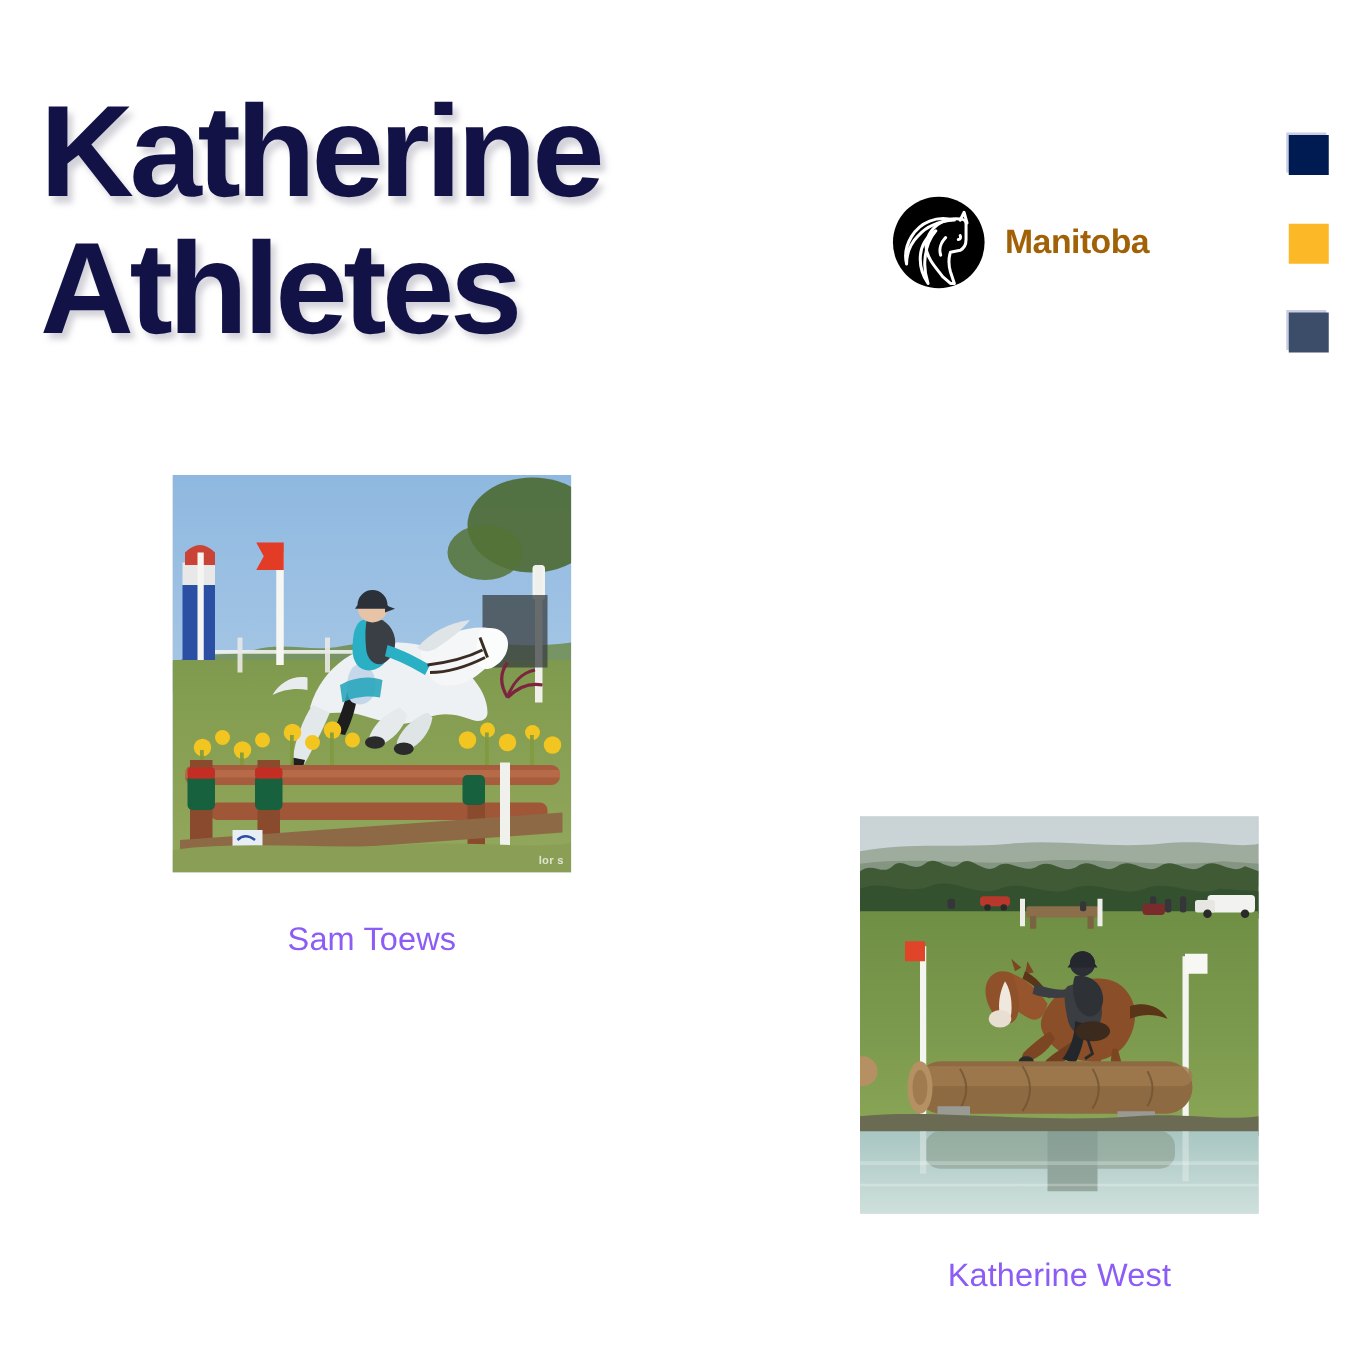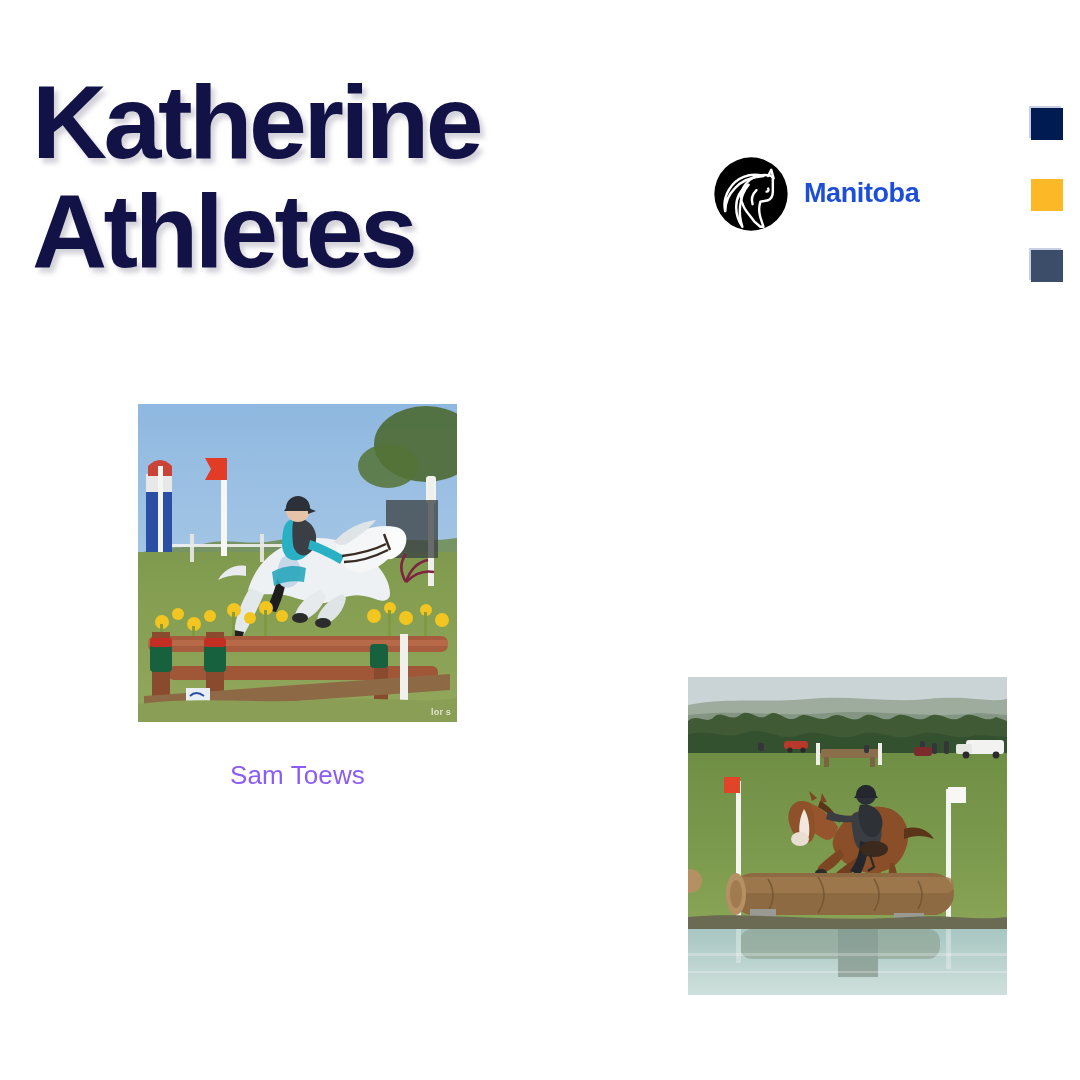--- a/index.html
+++ b/index.html
@@ -62,21 +62,21 @@
     display: flex;
     flex-direction: column;
     justify-content: center;
     line-height: 1.16;
   }
   .logo-text span {
     font-family: "Liberation Sans", sans-serif;
     font-weight: 700;
     font-size: 27px;
     letter-spacing: -0.4px;
-    color: #1d4ed8;
+    color: #a16207;
     white-space: nowrap;
   }
 
   
   .swatches {
     position: absolute;
     left: 1031px;
     top: 108px;
     width: 49px;
     height: 180px;
@@ -88,21 +88,20 @@
     height: 32px;
     box-shadow: -2px -2px 0 0 rgba(190,198,222,0.85);
   }
   .swatch.navy  { top: 0px;   background: #001a52; }
   .swatch.amber { top: 71px;  background: #fdb827; box-shadow: none; }
   .swatch.slate { top: 142px; background: #3c4d69; }
 
   
   .card {
     position: absolute;
-    margin-top: 24px;
   }
   .photo {
     position: relative;
     overflow: hidden;
     background: #cfd8dc;
   }
   .caption {
     font-family: "Liberation Sans", sans-serif;
     font-weight: 400;
     font-size: 26px;
@@ -481,15 +480,16 @@
             <rect x="258" y="252" width="5" height="40" fill="#e8f0ec"></rect>
             <rect x="48" y="252" width="5" height="34" fill="#e8f0ec"></rect>
           </g>
           <g opacity="0.25" fill="#ffffff">
             <rect x="0" y="276" width="319" height="3"></rect>
             <rect x="0" y="294" width="319" height="2"></rect>
           </g>
         </g>
       </svg>
     </div>
+    <div class="caption">Katherine West</div>
   </div>
 
 </div>
 
 </body></html>

